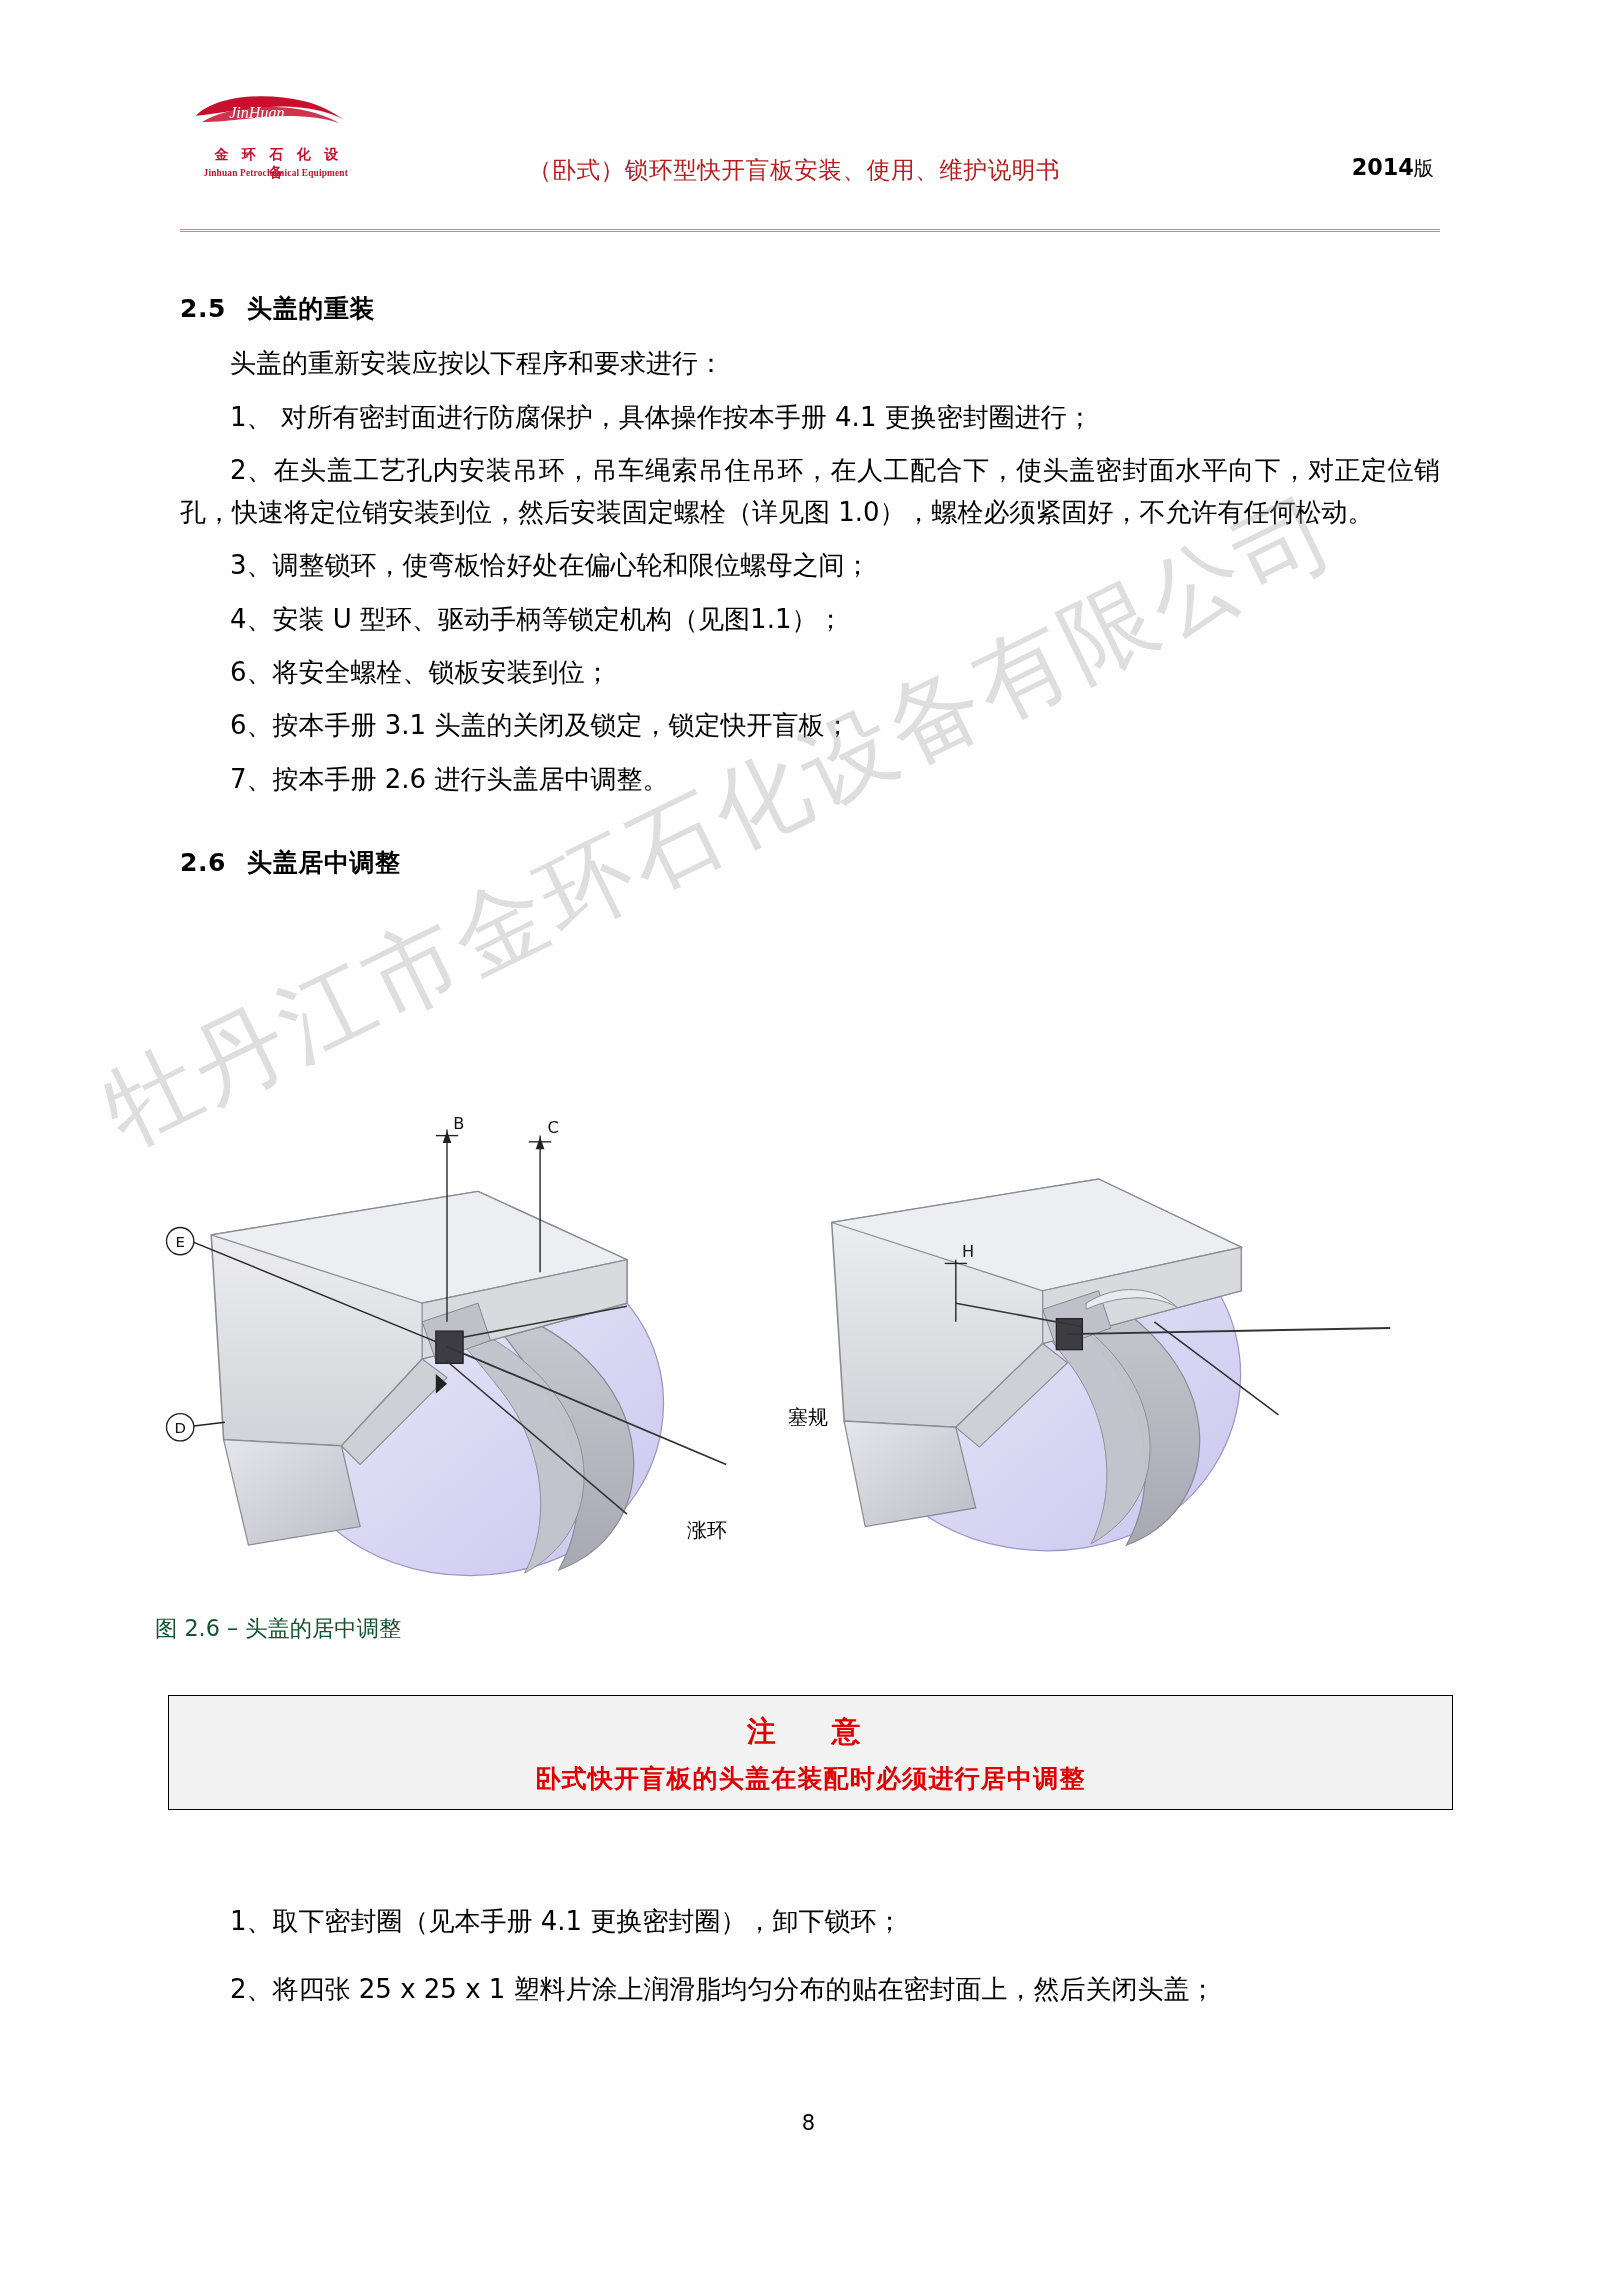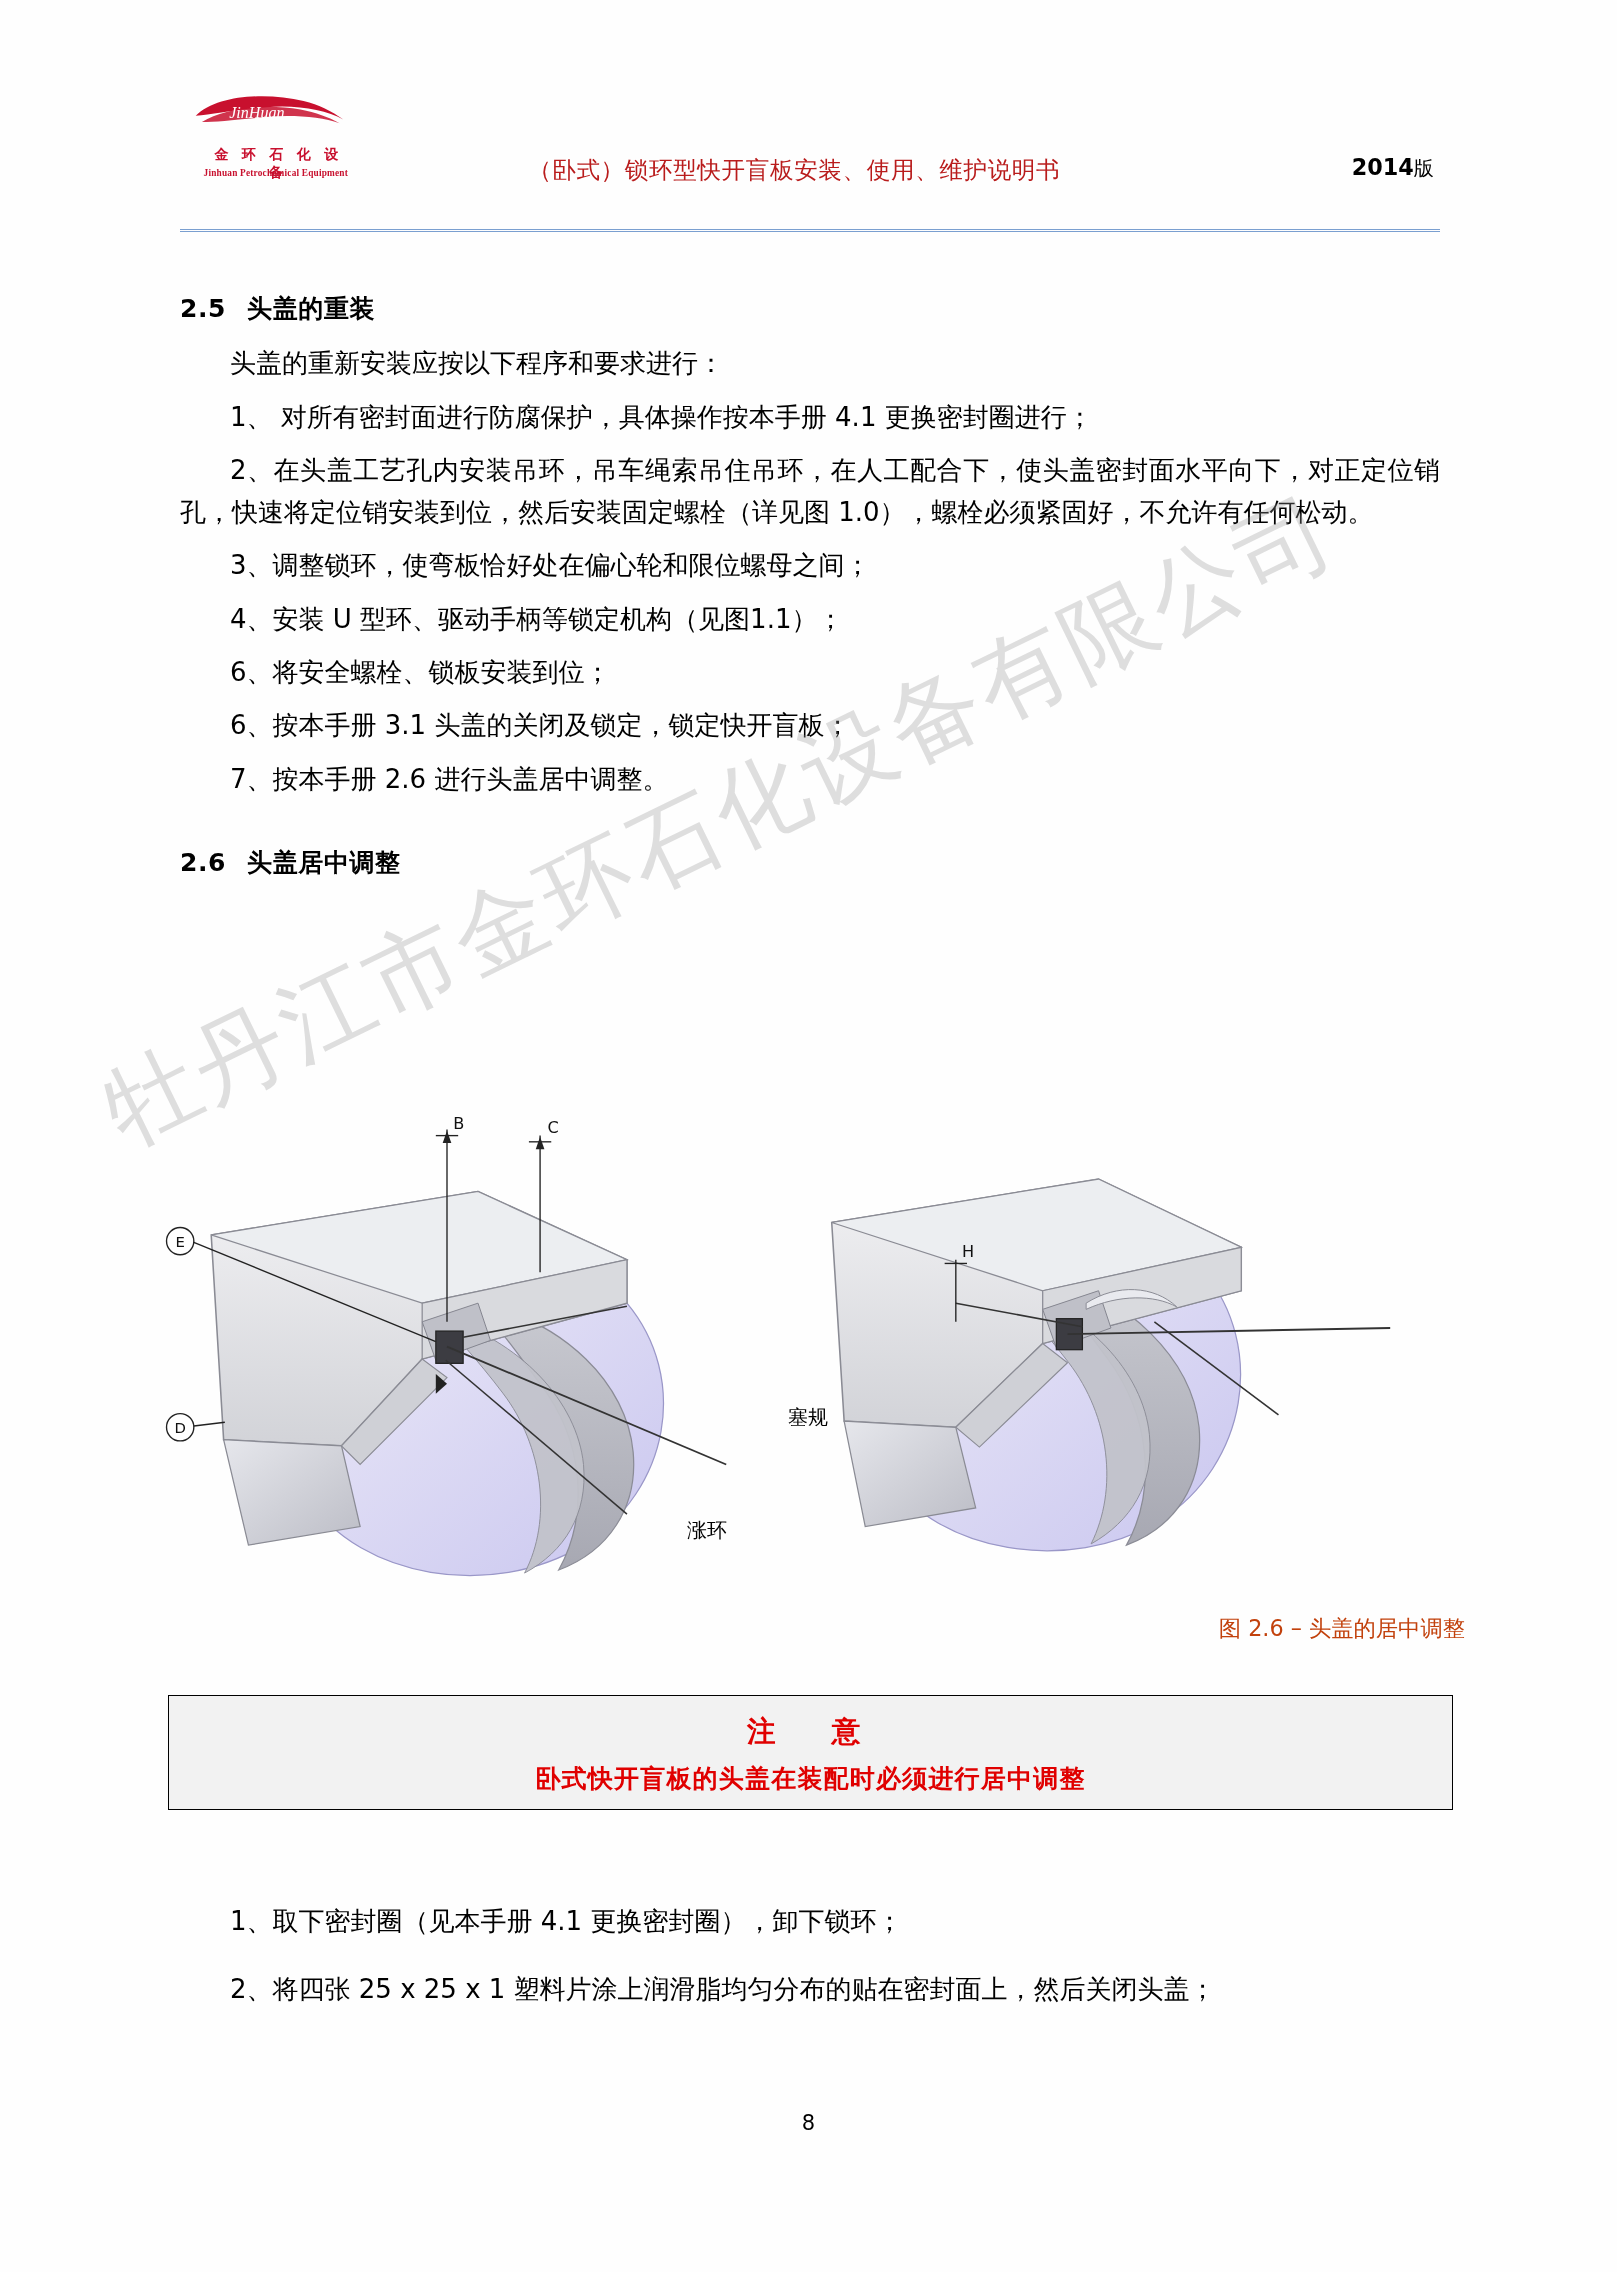--- a/index.html
+++ b/index.html
@@ -124,23 +124,23 @@
     left: 155px;
     top: 1117px;
     width: 1310px;
     height: 484px;
   }
   .fig-caption {
     position: absolute;
     left: 0;
     top: 497px;
     width: 1310px;
-    text-align: right;
+    text-align: left;
     font-size: 22.3px;
-    color: #c2410c;
+    color: #14532d;
   }
   .fig-label {
     position: absolute;
     font-size: 20px;
     color: #000;
     white-space: nowrap;
   }
   .lbl-saigui { left: 633px; top: 287px; }
   .lbl-zhanghuan { left: 532px; top: 400px; text-align: center; }
 

